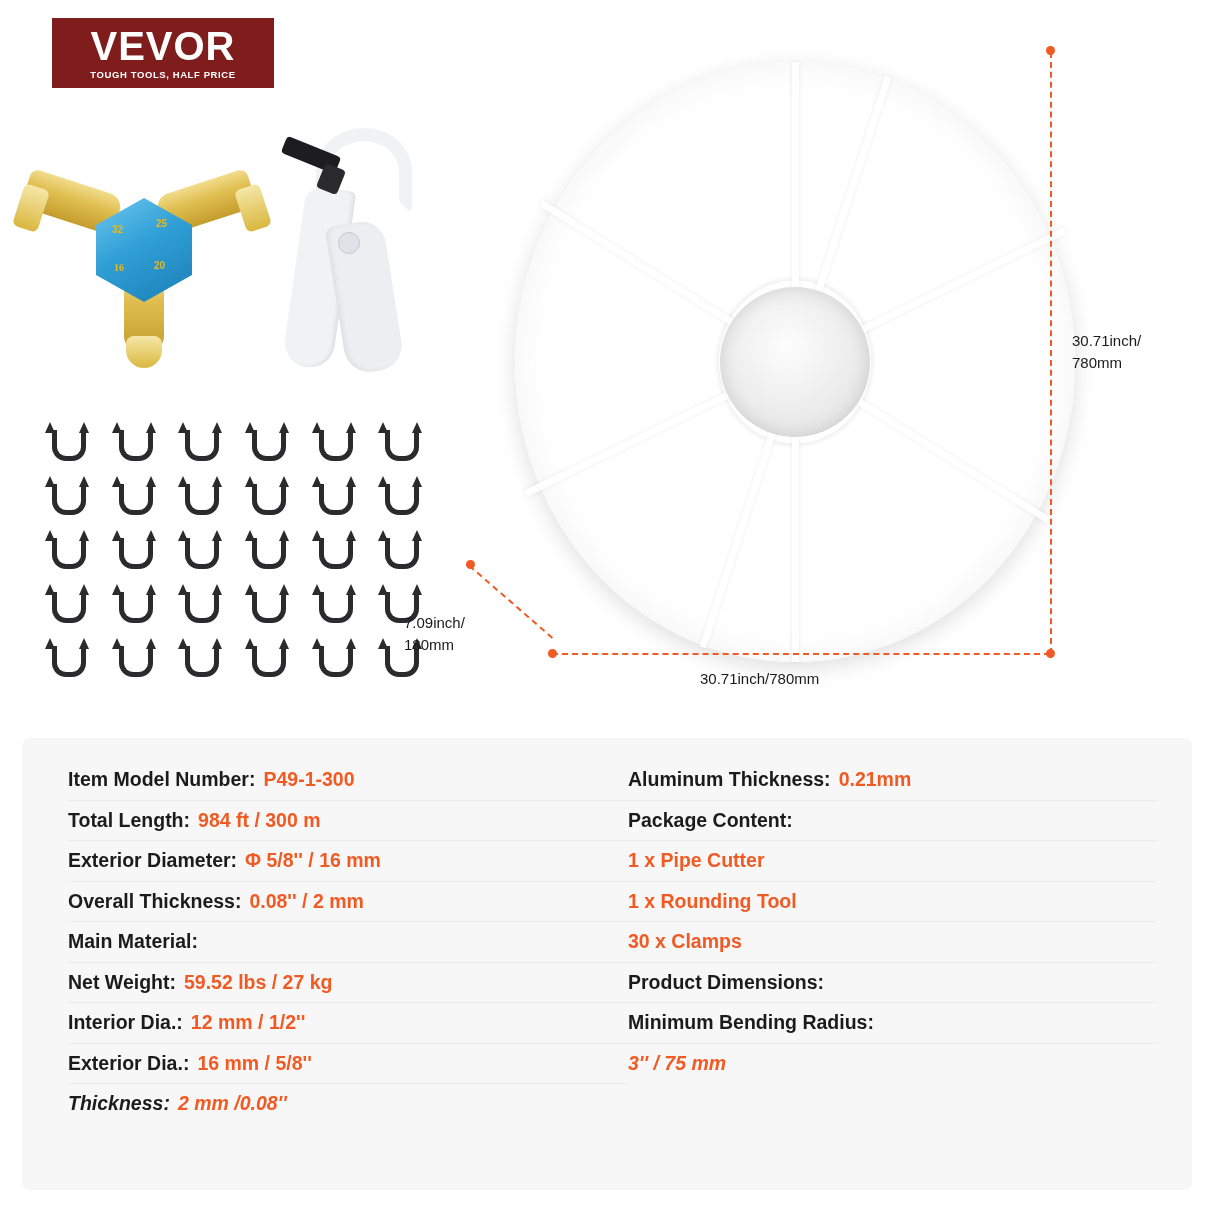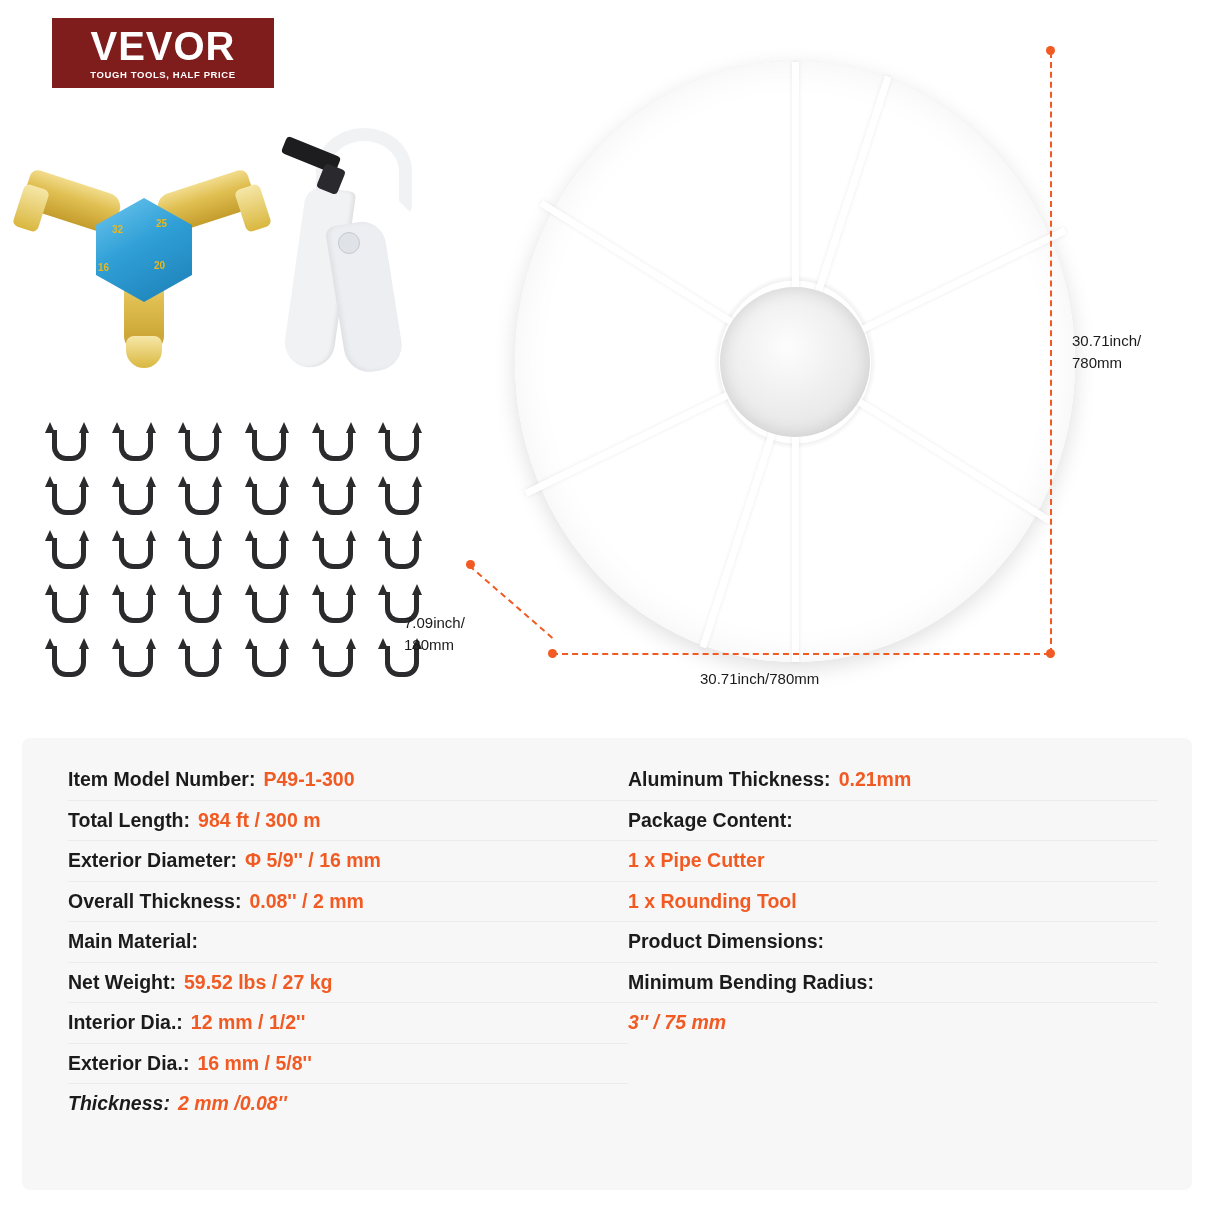--- a/index.html
+++ b/index.html
@@ -325,21 +325,21 @@
     <div class="brass-arm left"></div>
     <div class="brass-arm right"></div>
     <div class="brass-arm bottom"></div>
     <div class="brass-cap l"></div>
     <div class="brass-cap r"></div>
     <div class="brass-cap b"></div>
     <div class="blue-hex">
       <span class="num" style="left:16px; top:26px;">32</span>
       <span class="num" style="left:60px; top:20px;">25</span>
       <span class="num" style="left:58px; top:62px;">20</span>
-      <span class="num" style="left:2px; top:64px;">16</span>
+      <span class="num" style="left:18px; top:64px;font-family:Liberation Serif, serif;">16</span>
     </div>
   </div>
 
   <div id="cutter">
     <div class="cutter-head"></div>
     <div class="cutter-handle-a"></div>
     <div class="cutter-handle-b"></div>
     <div class="cutter-black"></div>
     <div class="cutter-black2"></div>
     <div class="cutter-pin"></div>
@@ -536,21 +536,21 @@
       <div class="spec-row">
         <span class="spec-label">Item Model Number:</span>
         <span class="spec-value">P49-1-300</span>
       </div>
       <div class="spec-row">
         <span class="spec-label">Total Length:</span>
         <span class="spec-value">984 ft / 300 m</span>
       </div>
       <div class="spec-row">
         <span class="spec-label">Exterior Diameter:</span>
-        <span class="spec-value">Φ 5/9'' / 16 mm</span>
+        <span class="spec-value">Φ 5/8'' / 16 mm</span>
       </div>
       <div class="spec-row">
         <span class="spec-label">Overall Thickness:</span>
         <span class="spec-value">0.08'' / 2 mm</span>
       </div>
       <div class="spec-row">
         <span class="spec-label">Main Material:</span>
       </div>
       <div class="spec-row">
         <span class="spec-label">Net Weight:</span>
@@ -578,20 +578,23 @@
       <div class="spec-row">
         <span class="spec-label">Package Content:</span>
         <span class="spec-value"></span>
       </div>
       <div class="spec-row value-only">
         <span class="spec-value">1 x Pipe Cutter</span>
       </div>
       <div class="spec-row value-only">
         <span class="spec-value">1 x Rounding Tool</span>
       </div>
+      <div class="spec-row value-only">
+        <span class="spec-value">30 x Clamps</span>
+      </div>
       <div class="spec-row">
         <span class="spec-label">Product Dimensions:</span>
         <span class="spec-value"></span>
       </div>
       <div class="spec-row">
         <span class="spec-label">Minimum Bending Radius:</span>
         <span class="spec-value"></span>
       </div>
       <div class="spec-row value-only">
         <span class="spec-value">3'' / 75 mm</span>

